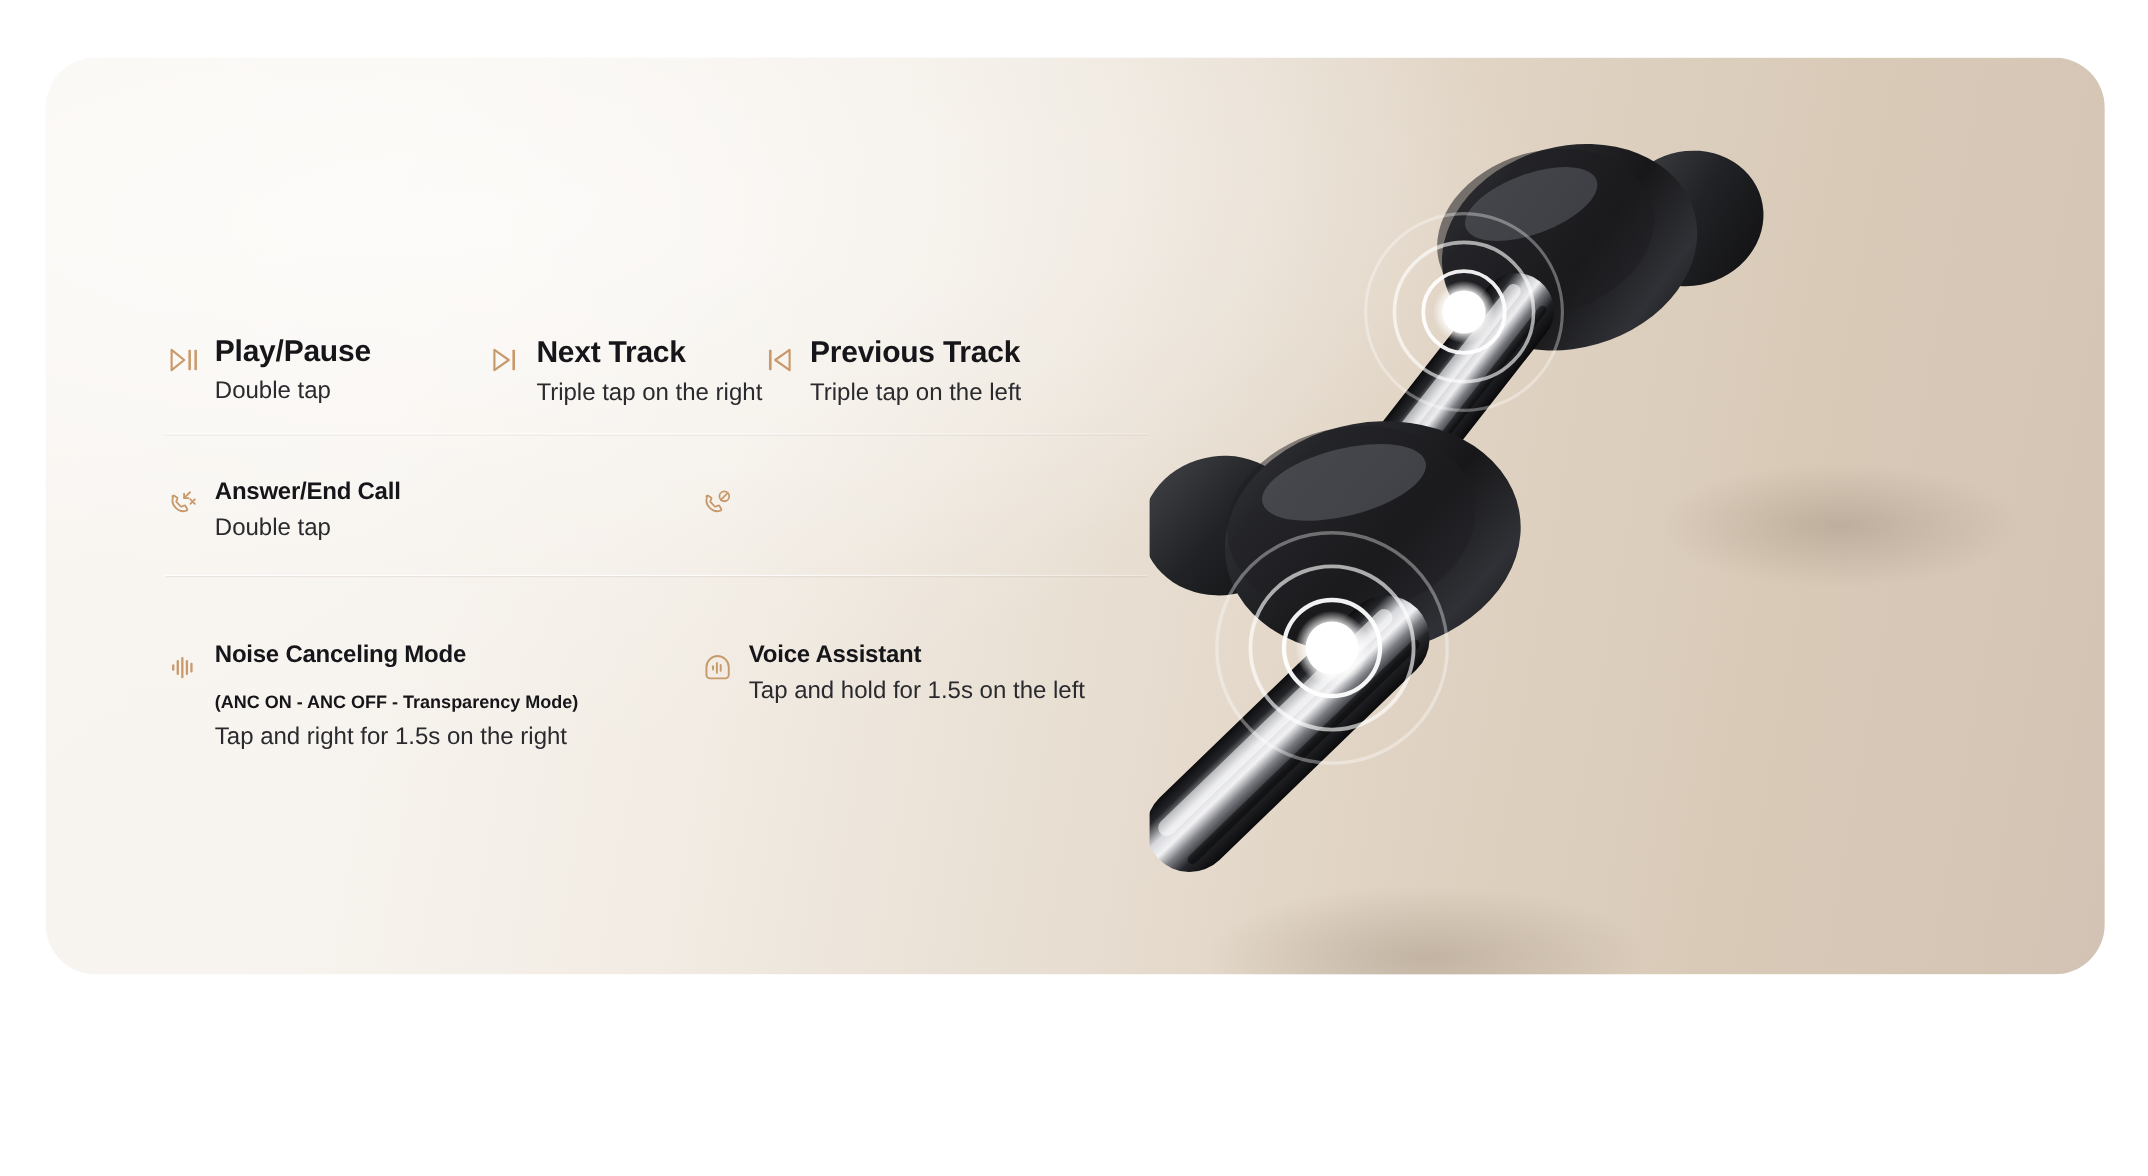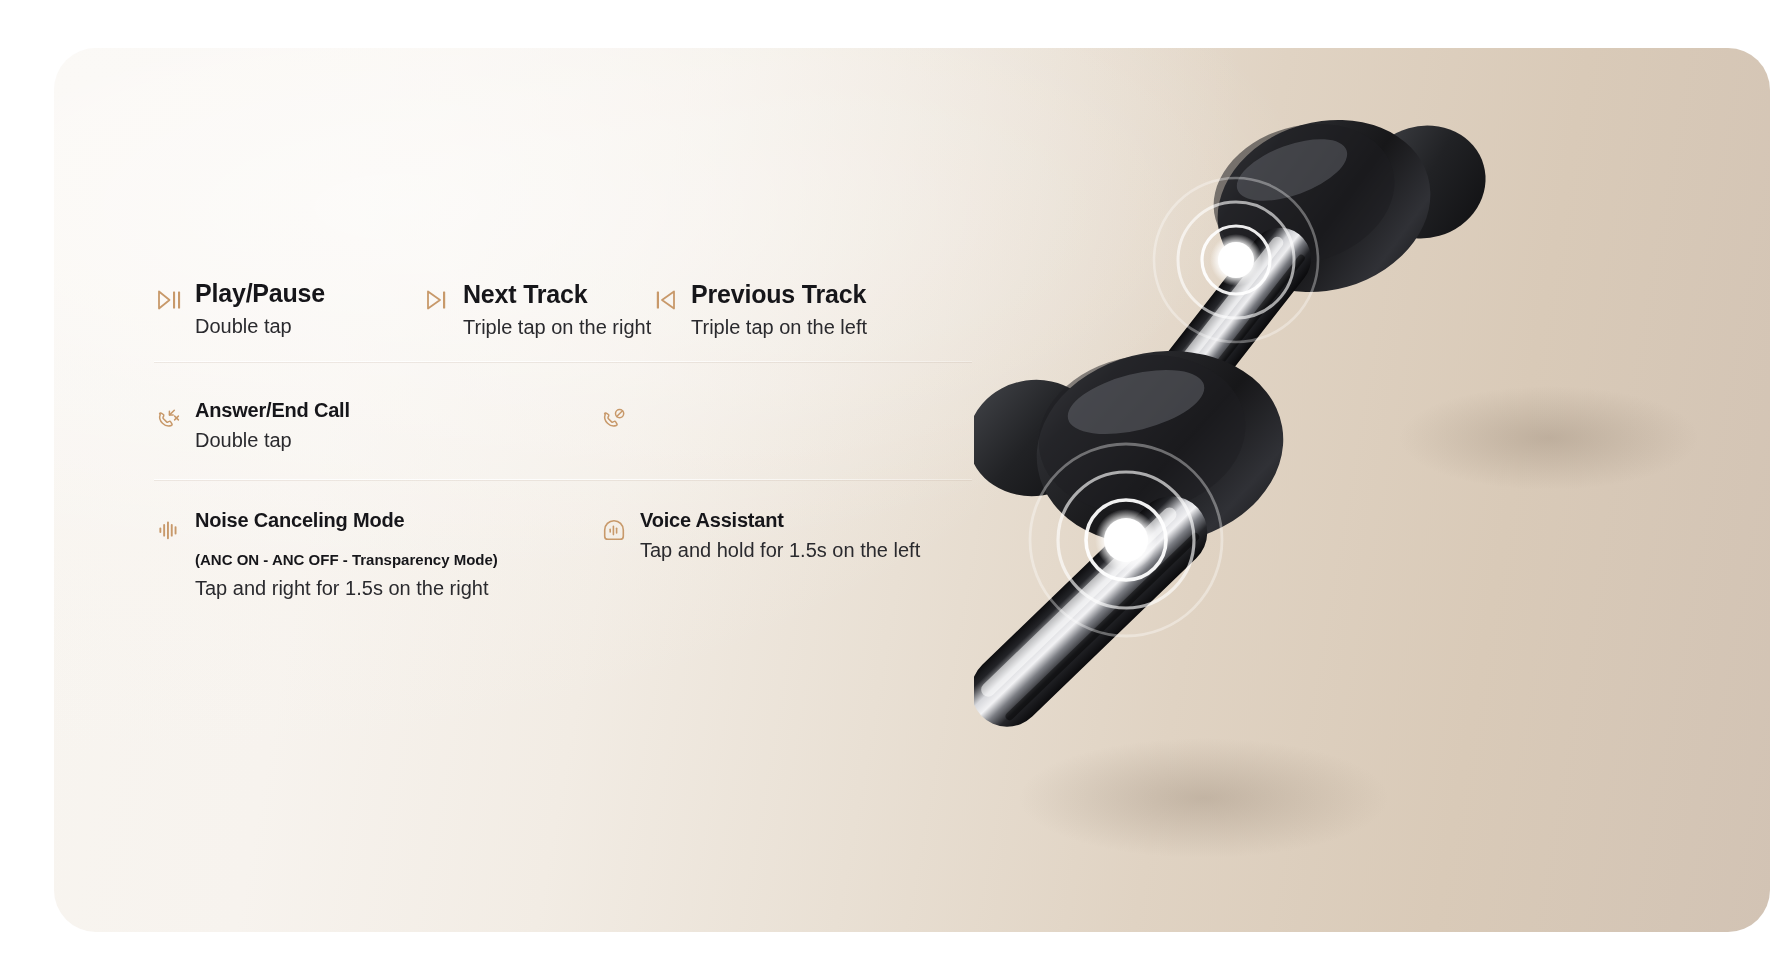--- a/index.html
+++ b/index.html
@@ -14,24 +14,24 @@
 
   #page {
     position: relative;
     width: 1790px;
     height: 980px;
   }
 
   
   .card {
     position: absolute;
-    left: 54px;
+    left: 38px;
     top: 48px;
     width: 1716px;
-    height: 884px;
+    height: 764px;
     border-radius: 42px;
     overflow: hidden;
     background:
       radial-gradient(130% 150% at 2% 4%, #faf7f3 0%, rgba(250,247,243,0) 52%),
       linear-gradient(100deg,
         #f8f5f0 0%,
         #f7f3ee 18%,
         #f2ece4 34%,
         #e9e0d4 50%,
         #e0d3c3 66%,
@@ -123,21 +123,21 @@
   .r1 .c1 { width: 268px; }
   .r1 .c2 { width: 228px; }
   .r1 .c3 { width: auto; }
   .r1 .ftitle { font-size: 25px; }
 
   .r2 .c1 { width: 445px; }
   .r3 .c1 { width: 445px; }
 
   .r1 { padding-bottom: 22px; }
   .r2 { padding-top: 38px; padding-bottom: 26px; }
-  .r3 { padding-top: 30px; padding-bottom: 0; }
+  .r3 { padding-top: 56px; padding-bottom: 0; }
 
   .r1 .c2 .ftitle, .r1 .c3 .ftitle { margin-top: 1px; }
 
   
   .buds {
     position: absolute;
     left: 920px;
     top: 60px;
     width: 790px;
     height: 820px;

